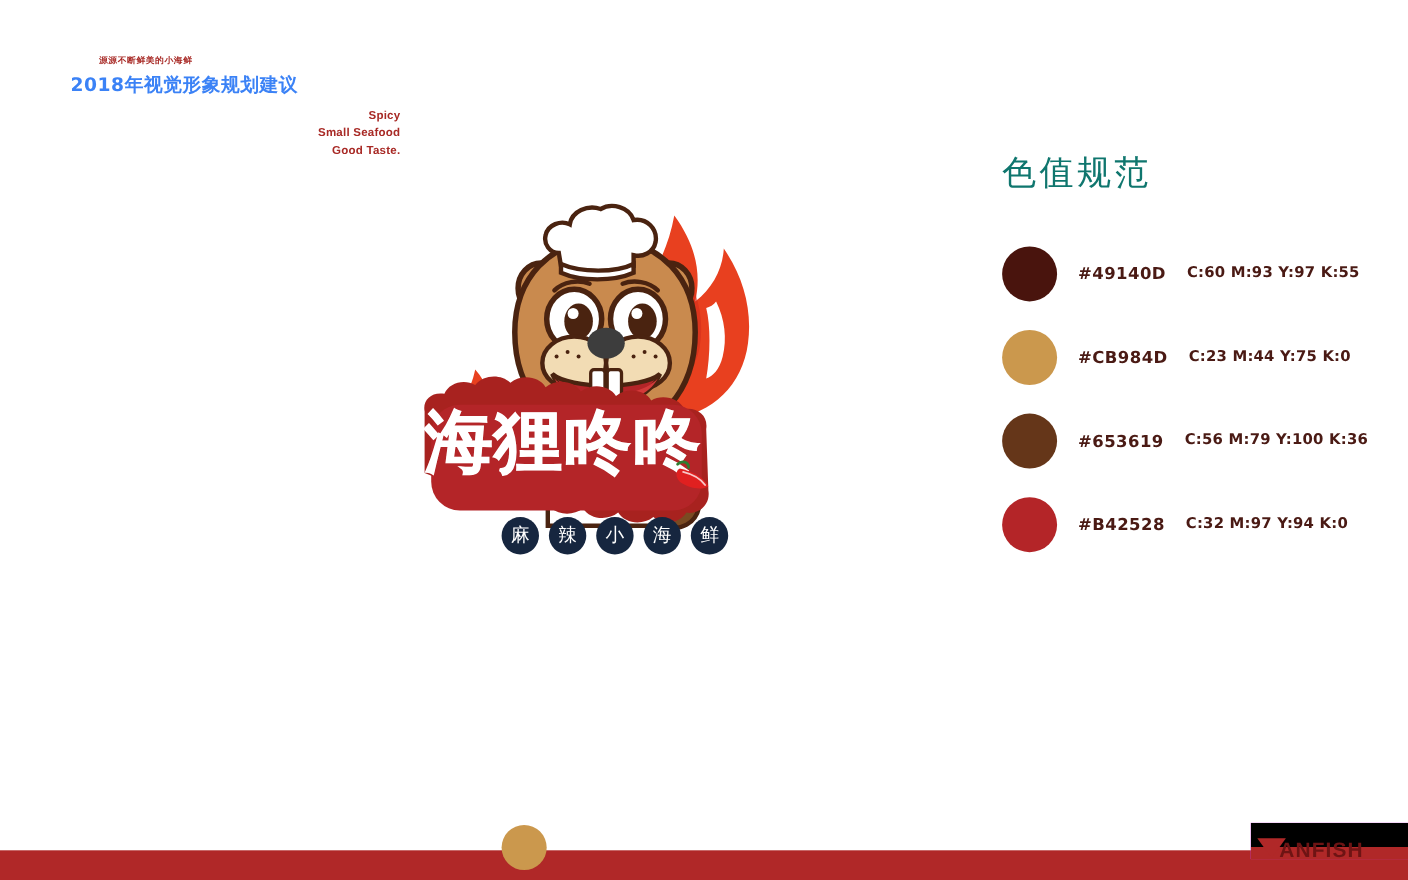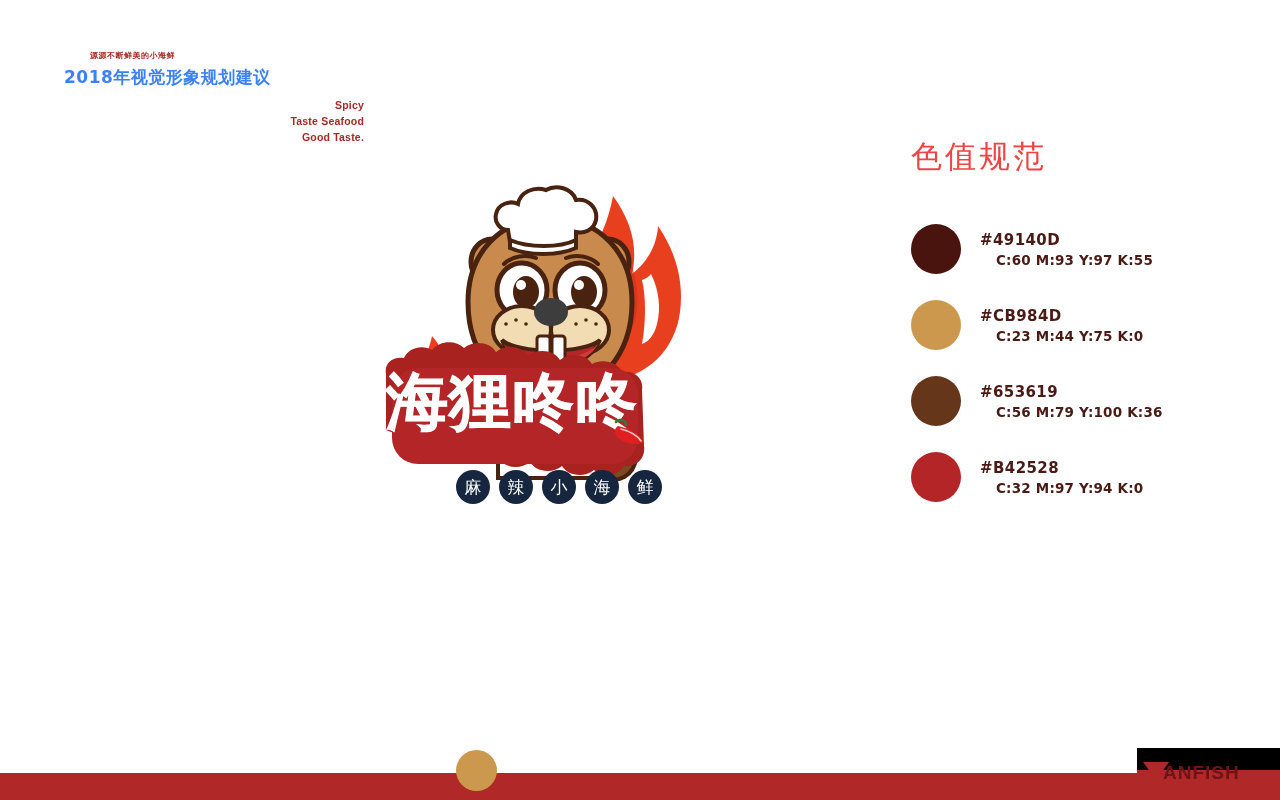--- a/index.html
+++ b/index.html
@@ -59,21 +59,21 @@
   .spec-panel {
     position: absolute;
     left: 911px;
     top: 136px;
     width: 330px;
   }
   .spec-title {
     font-family: Liberation Serif, serif;
     font-size: 31px;
     font-weight: normal;
-    color: #ef4444;
+    color: #0f766e;
     letter-spacing: 3px;
     margin: 0 0 46px 0;
     white-space: nowrap;
   }
   .swatch-list {
     display: flex;
     flex-direction: column;
     gap: 26px;
   }
   .swatch-row {
@@ -83,21 +83,21 @@
     height: 50px;
   }
   .swatch-dot {
     width: 50px;
     height: 50px;
     border-radius: 50%;
     flex: 0 0 50px;
   }
   .swatch-text {
     display: flex;
-    flex-direction: column;
+    flex-direction: row;
     justify-content: center;
     gap: 3px;
   }
   .swatch-hex {
     font-family: "DejaVu Sans", sans-serif;
     font-size: 15px;
     font-weight: bold;
     color: #4a1a14;
     letter-spacing: 0.4px;
     white-space: nowrap;
@@ -154,21 +154,21 @@
   .watermark svg { display: block; }
 </style>
 </head>
 <body>
 
 <div class="header-block">
   <p class="header-kicker">源源不断鲜美的小海鲜</p>
   <h1 class="header-title">2018年视觉形象规划建议</h1>
   <div class="header-tagline">
     <div>Spicy</div>
-    <div>Taste Seafood</div>
+    <div>Small Seafood</div>
     <div>Good Taste.</div>
   </div>
 </div>
 
 <div class="logo-lockup">
   <svg class="logo-art" viewBox="0 0 380 345" xmlns="http://www.w3.org/2000/svg">
 
     <g>
       <path d="M243 18 C262 44 268 70 262 96 C278 84 287 66 288 48
                C306 74 314 104 310 134 C305 172 278 198 240 203

